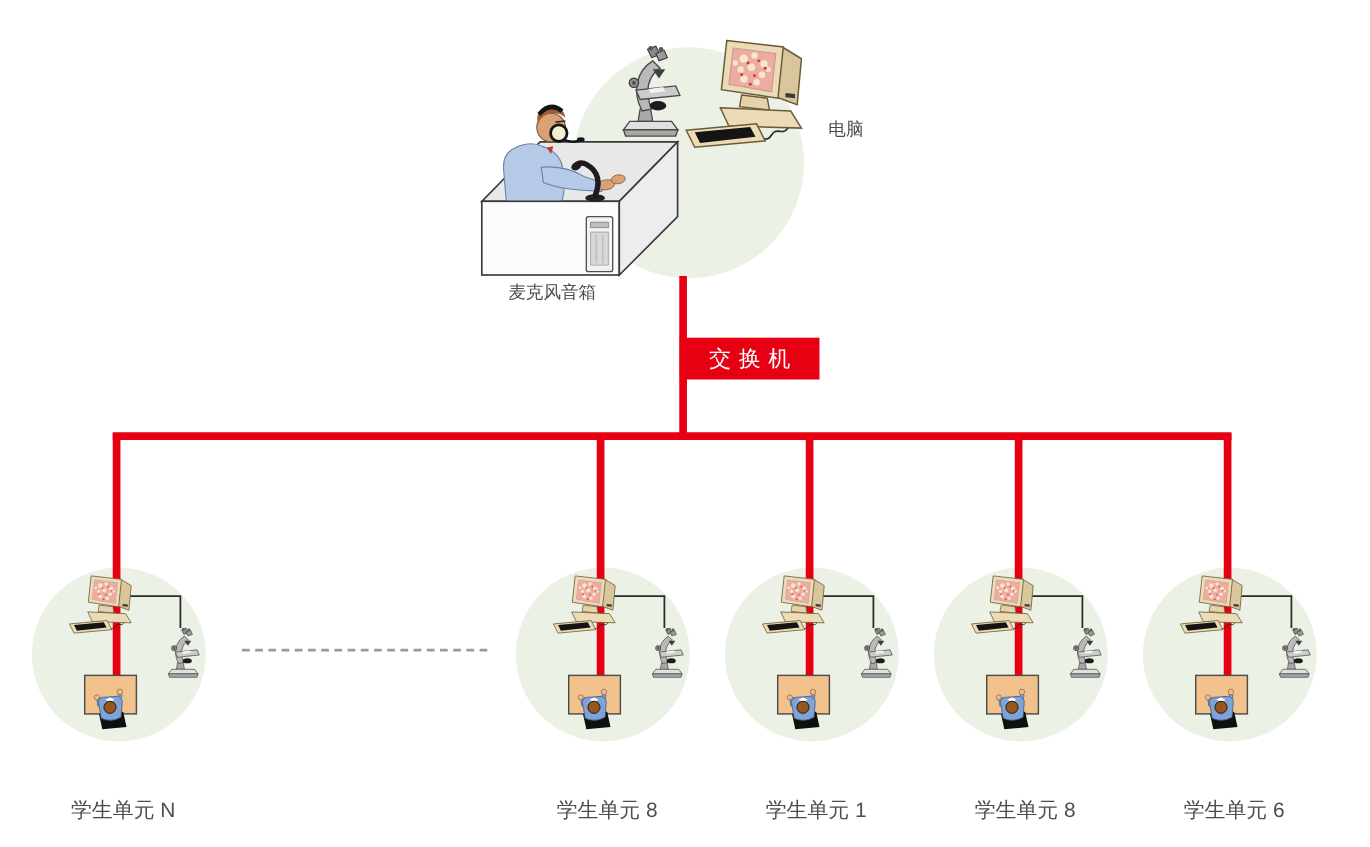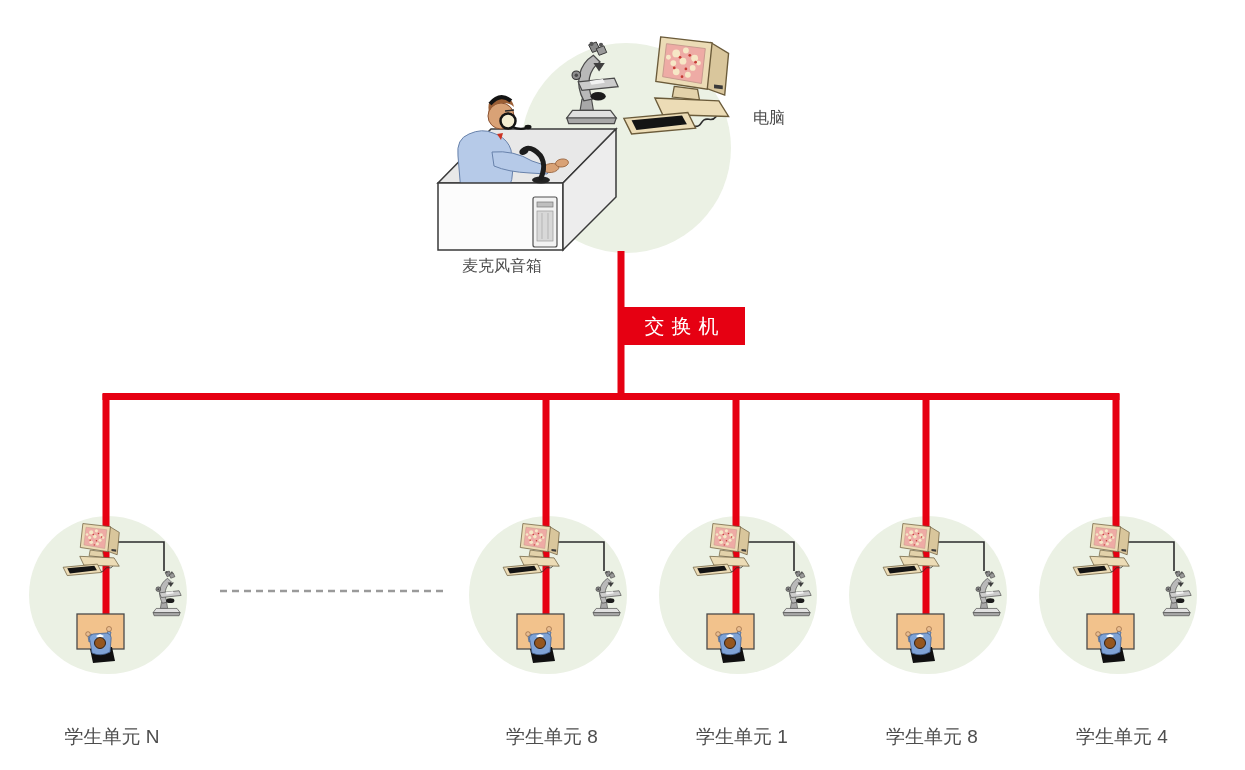--- a/index.html
+++ b/index.html
@@ -197,13 +197,13 @@
 <div class="diagram-label" style="left:462px;top:256px">麦克风音箱</div>
 
 <div id="switch-box">
   <span>交换机</span>
 </div>
 
 <div class="unit-label" style="left:32px">学生单元 N</div>
 <div class="unit-label" style="left:472px">学生单元 8</div>
 <div class="unit-label" style="left:662px">学生单元 1</div>
 <div class="unit-label" style="left:852px">学生单元 8</div>
-<div class="unit-label" style="left:1042px">学生单元 4</div>
+<div class="unit-label" style="left:1042px">学生单元 6</div>
 
 </body></html>

